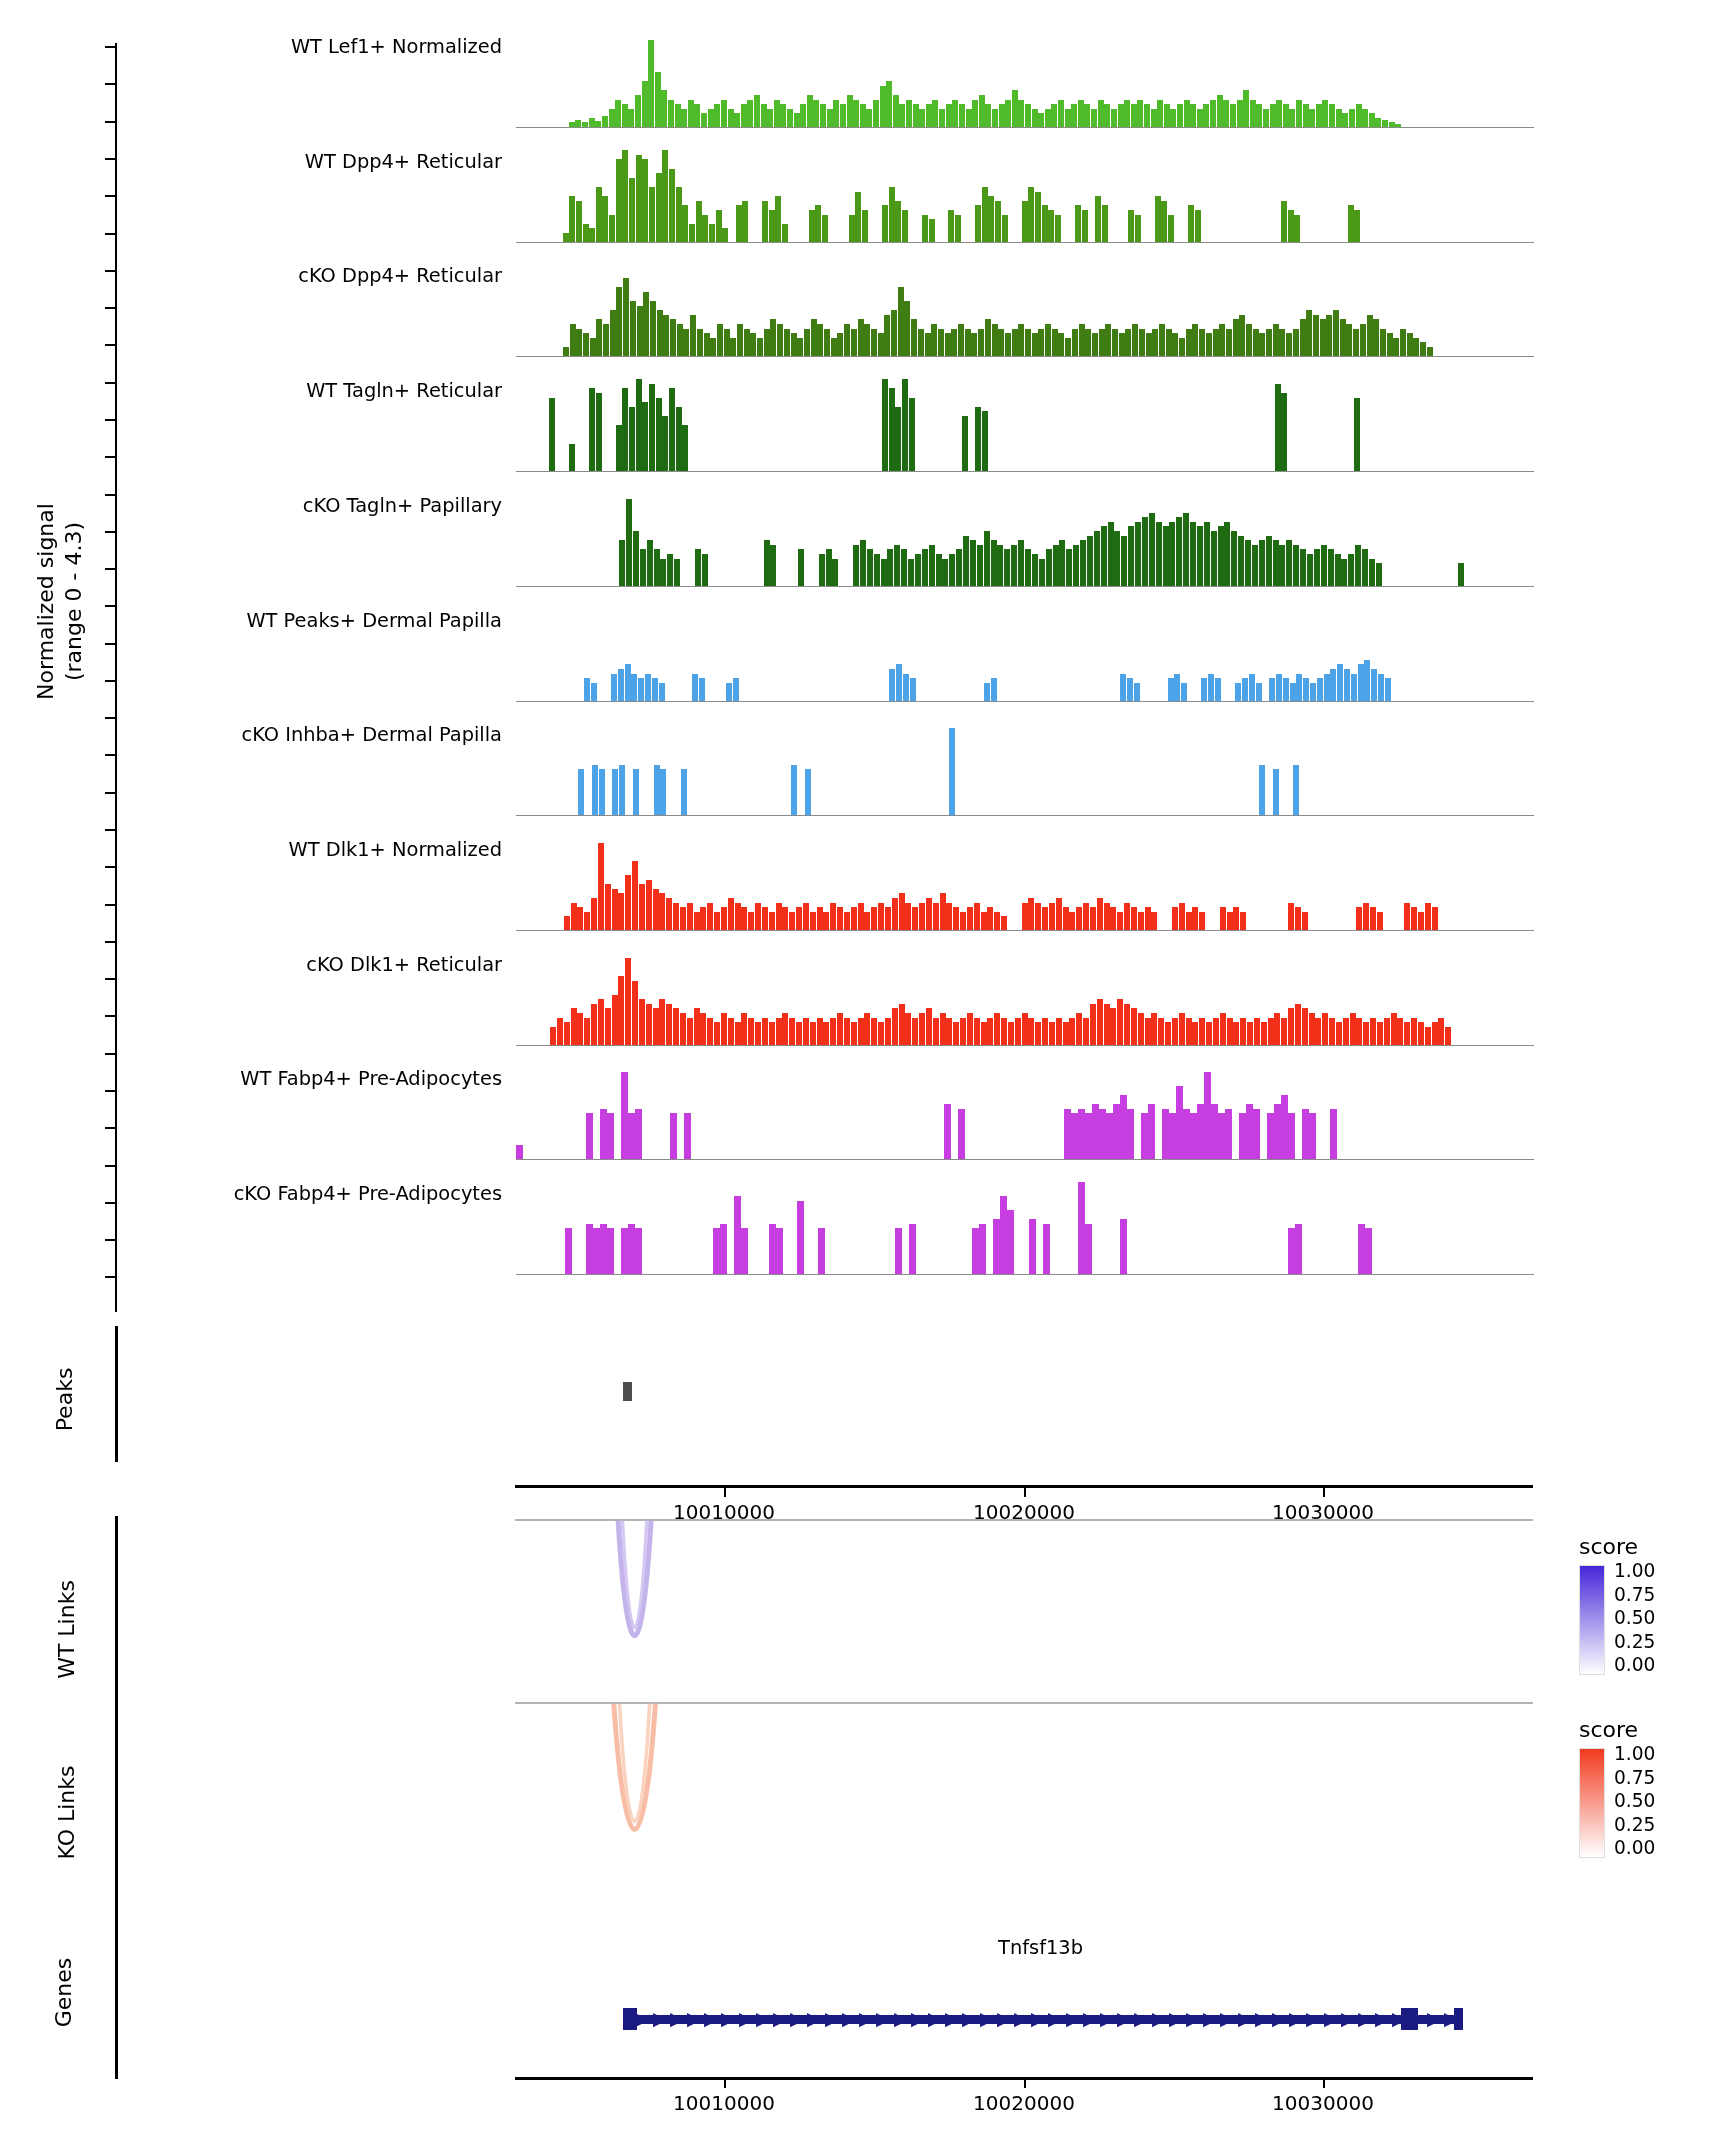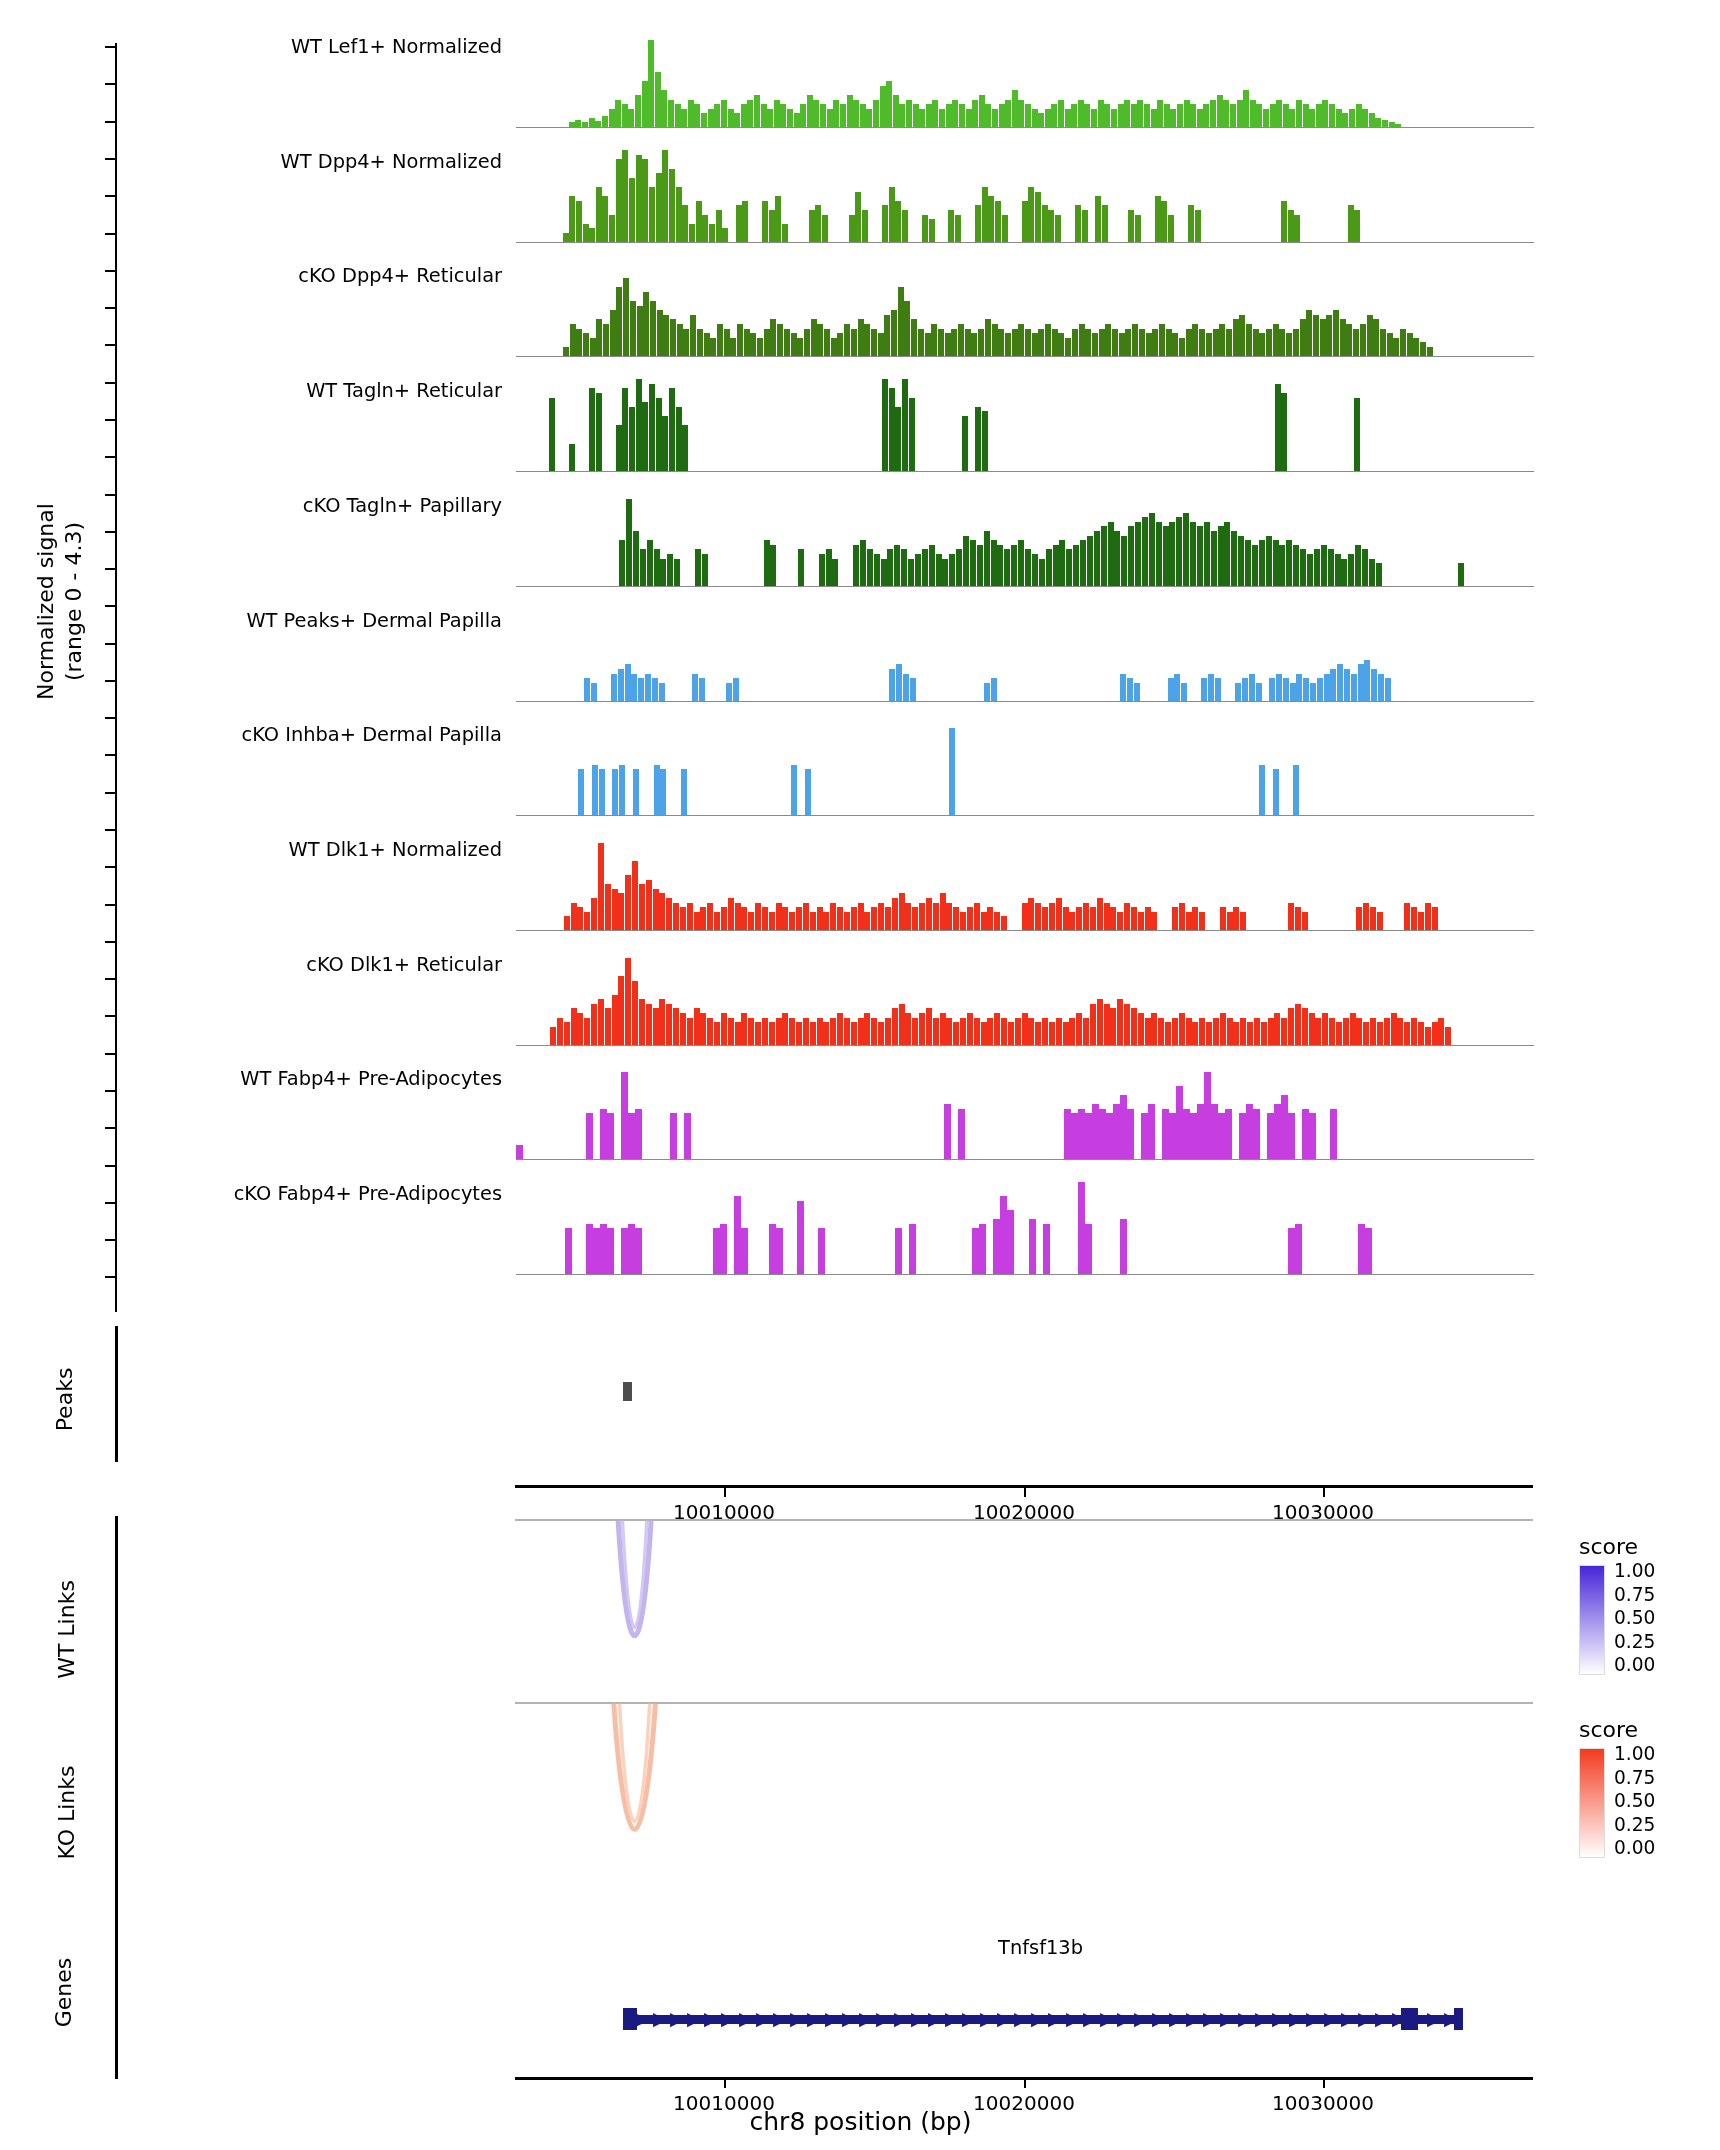--- a/index.html
+++ b/index.html
@@ -391,21 +391,21 @@
               <i style="left: 846px; width: 6px; height: 18.4px; background: rgb(79, 187, 43);"></i>
               <i style="left: 853px; width: 6px; height: 13.8px; background: rgb(79, 187, 43);"></i>
               <i style="left: 859px; width: 6px; height: 9.2px; background: rgb(79, 187, 43);"></i>
               <i style="left: 866px; width: 6px; height: 7.3px; background: rgb(79, 187, 43);"></i>
               <i style="left: 873px; width: 6px; height: 4.6px; background: rgb(79, 187, 43);"></i>
               <i style="left: 879px; width: 6px; height: 2.8px; background: rgb(79, 187, 43);"></i>
             </div>
           </div>
         </div>
         <div class="track" style="top: 115px;">
-          <div class="track-label">WT Dpp4+ Normalized</div>
+          <div class="track-label">WT Dpp4+ Reticular</div>
           <div class="track-plot">
             <div class="track-baseline"></div>
             <div class="bars">
               <i style="left: 47px; width: 6.1px; height: 9.2px; background: rgb(74, 154, 24);"></i>
               <i style="left: 53px; width: 6.1px; height: 46px; background: rgb(74, 154, 24);"></i>
               <i style="left: 60px; width: 6.1px; height: 41px; background: rgb(74, 154, 24);"></i>
               <i style="left: 67px; width: 6.1px; height: 18.4px; background: rgb(74, 154, 24);"></i>
               <i style="left: 73px; width: 6.1px; height: 13.8px; background: rgb(74, 154, 24);"></i>
               <i style="left: 80px; width: 6.1px; height: 55px; background: rgb(74, 154, 24);"></i>
               <i style="left: 86px; width: 6.1px; height: 46px; background: rgb(74, 154, 24);"></i>
@@ -1307,17 +1307,16 @@
       </div>
     <div class="axis-line" style="left:515px;top:184px;width:1018px;"></div>
     <div id="genes-xticks">
         <div class="axis-tick" style="left: 724px; top: 186px;"></div>
         <div class="axis-tick-label" style="left: 631px; top: 198px;">10010000</div>
         <div class="axis-tick" style="left: 1024px; top: 186px;"></div>
         <div class="axis-tick-label" style="left: 931px; top: 198px;">10020000</div>
         <div class="axis-tick" style="left: 1323px; top: 186px;"></div>
         <div class="axis-tick-label" style="left: 1230px; top: 198px;">10030000</div>
       </div>
-    <div class="x-title" style="top:214px;">chr8 position (bp)</div>
   </div>
 
 </div>
 
 
 </body></html>

